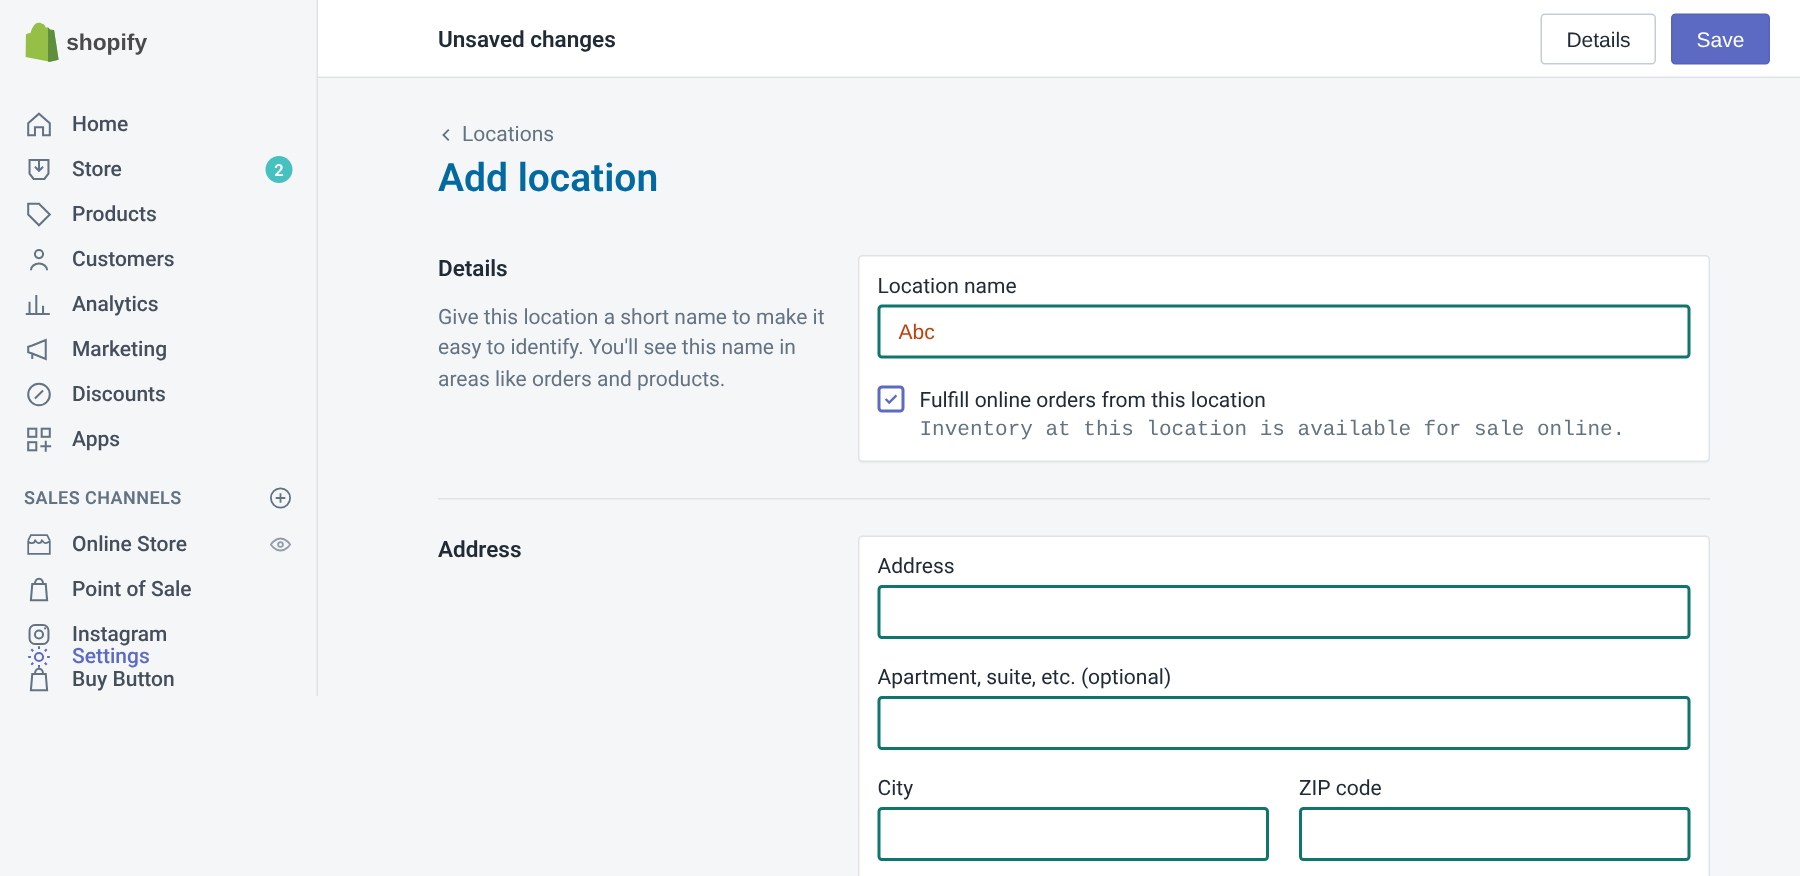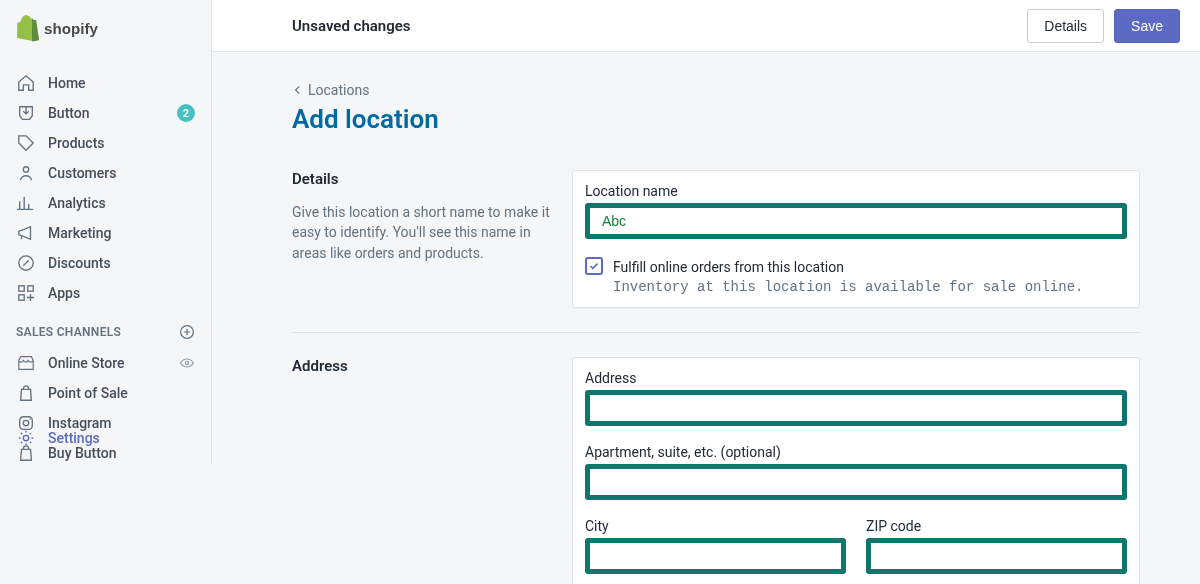--- a/index.html
+++ b/index.html
@@ -30,21 +30,21 @@
 .breadcrumb { display: flex; align-items: center; color: #637381; font-size: 14px; cursor: pointer; margin-bottom: 6px; }
 .breadcrumb svg { width: 12px; height: 12px; margin-right: 4px; fill:#637381; }
 .page-title { font-size: 26px; font-weight: 600; color: #0369a1; margin-bottom: 36px; }
 .section { display: flex; gap: 20px; padding-bottom: 24px; }
 .section + .section { border-top: 1px solid #dfe3e8; padding-top: 24px; }
 .section-side { width: 260px; flex-shrink: 0; }
 .section-heading { font-size: 15px; font-weight: 600; color: #212b36; margin-bottom: 14px; }
 .section-desc { font-size: 14px; color: #637381; line-height: 1.45; }
 .card { flex: 1; background: #fff; border: 1px solid #dfe3e8; border-radius: 3px; box-shadow: 0 1px 0 rgba(0,0,0,0.03); padding: 12px; }
 .form-label { font-size: 14px; color: #212b36; margin-bottom: 4px; display: block; }
-.form-input { width: 100%; height: 36px; border: 5px solid #0f766e; border-radius: 3px; padding: 0 12px; font-size: 14px; color:#15803d; background:#fff; }
+.form-input { width: 100%; height: 36px; border: 2px solid #0f766e; border-radius: 3px; padding: 0 12px; font-size: 14px; color:#c2410c; background:#fff; }
 .form-group { margin-bottom: 18px; }
 .form-row { display: flex; gap: 20px; }
 .form-row .form-group { flex: 1; }
 .checkbox-row { display: flex; align-items: flex-end; margin-top: 4px; }
 .checkbox-box { width: 18px; height: 18px; border: 2px solid #5c6ac4; border-radius: 3px; display:flex; align-items:center; justify-content:center; margin-right: 10px; background:#fff; }
 .checkbox-box svg { width: 12px; height: 12px; fill:#5c6ac4; display:block; }
 .checkbox-label { font-size: 14px; color: #212b36; }
 .checkbox-desc { font-size: 14px; color: #637381; margin-left: 28px; margin-top: 4px; font-family: Liberation Mono, monospace; }
 </style>
 </head>
@@ -67,21 +67,21 @@
           </svg>
         </span>
       <span class="nav-label">Home</span>
     </div>
     <div class="nav-item">
       <span class="nav-icon">
           <svg viewBox="0 0 20 20" width="18" height="18">
             <path d="M3 3h14v10l-3 4H6l-3-4z M10 3v8m-3-3l3 3 3-3" fill="none" stroke="#637381" stroke-width="1.5"></path>
           </svg>
         </span>
-      <span class="nav-label">Button</span>
+      <span class="nav-label">Store</span>
       <span class="nav-badge">2</span>
     </div>
     <div class="nav-item">
       <span class="nav-icon">
           <svg viewBox="0 0 20 20" width="18" height="18">
             <path d="M2 2h8l8 8-8 8-8-8z M6 6h.01" fill="none" stroke="#637381" stroke-width="1.5"></path>
           </svg>
         </span>
       <span class="nav-label">Products</span>
     </div>

